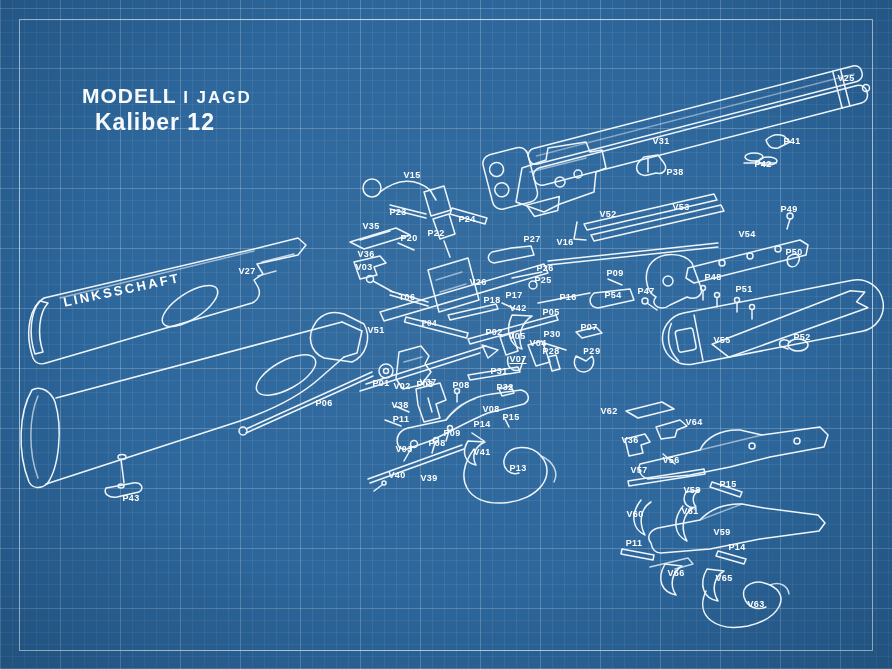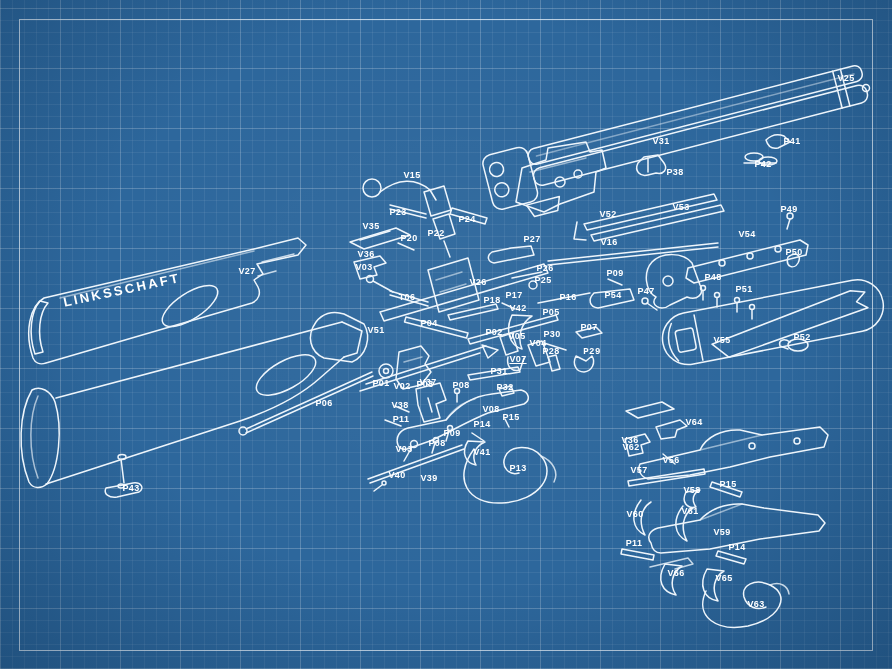--- a/index.html
+++ b/index.html
@@ -42,20 +42,22 @@
   }
 </style>
 </head>
 <body>
 
 <div class="screen">
 
   <div class="frame"></div>
 
   <div class="title">
+    <div class="l1"><span>MODELL</span> <span class="rest">I JAGD</span></div>
+    <div class="l2">Kaliber 12</div>
   </div>
 
   <div class="stock-text">LINKSSCHAFT</div>
 
   <svg class="art" width="892" height="669" viewBox="0 0 892 669">
     <defs>
       <pattern id="hatch" width="5" height="5" patternUnits="userSpaceOnUse" patternTransform="rotate(40)">
         <path d="M0,0 V5 M2.5,0 V5" stroke="rgba(240,247,252,0.85)" stroke-width="0.7"></path>
       </pattern>
       <pattern id="cross" width="6" height="6" patternUnits="userSpaceOnUse" patternTransform="rotate(45)">
@@ -287,38 +289,38 @@
       <span class="part-label" style="left: 467px; top: 219px;">P24</span>
       <span class="part-label" style="left: 608px; top: 214px;">V52</span>
       <span class="part-label" style="left: 681px; top: 207px;">V53</span>
       <span class="part-label" style="left: 789px; top: 209px;">P49</span>
       <span class="part-label" style="left: 747px; top: 234px;">V54</span>
       <span class="part-label" style="left: 794px; top: 252px;">P50</span>
       <span class="part-label" style="left: 371px; top: 226px;">V35</span>
       <span class="part-label" style="left: 409px; top: 238px;">P20</span>
       <span class="part-label" style="left: 436px; top: 233px;">P22</span>
       <span class="part-label" style="left: 532px; top: 239px;">P27</span>
-      <span class="part-label" style="left: 565px; top: 242px; margin-left: 44px;">V16</span>
+      <span class="part-label" style="left: 565px; top: 242px;">V16</span>
       <span class="part-label" style="left: 366px; top: 254px;">V36</span>
       <span class="part-label" style="left: 364px; top: 267px;">V03</span>
       <span class="part-label" style="left: 545px; top: 268px;">P26</span>
       <span class="part-label" style="left: 543px; top: 280px;">P25</span>
       <span class="part-label" style="left: 478px; top: 282px;">V26</span>
       <span class="part-label" style="left: 615px; top: 273px;">P09</span>
       <span class="part-label" style="left: 613px; top: 295px;">P54</span>
       <span class="part-label" style="left: 646px; top: 291px;">P47</span>
       <span class="part-label" style="left: 713px; top: 277px;">P48</span>
       <span class="part-label" style="left: 744px; top: 289px;">P51</span>
       <span class="part-label" style="left: 407px; top: 297px;">T06</span>
       <span class="part-label" style="left: 492px; top: 300px;">P18</span>
       <span class="part-label" style="left: 514px; top: 295px;">P17</span>
       <span class="part-label" style="left: 568px; top: 297px;">P16</span>
       <span class="part-label" style="left: 518px; top: 308px;">V42</span>
       <span class="part-label" style="left: 551px; top: 312px;">P05</span>
-      <span class="part-label" style="left: 429px; top: 323px;">P04</span>
+      <span class="part-label" style="left: 429px; top: 323px; font-family: Liberation Serif, serif;">P04</span>
       <span class="part-label" style="left: 247px; top: 271px;">V27</span>
       <span class="part-label" style="left: 376px; top: 330px;">V51</span>
       <span class="part-label" style="left: 494px; top: 332px;">P02</span>
       <span class="part-label" style="left: 517px; top: 336px;">V05</span>
       <span class="part-label" style="left: 552px; top: 334px;">P30</span>
       <span class="part-label" style="left: 589px; top: 327px;">P07</span>
       <span class="part-label" style="left: 538px; top: 343px;">V04</span>
       <span class="part-label" style="left: 551px; top: 351px;">P28</span>
       <span class="part-label" style="left: 592px; top: 352px; font-family: Liberation Mono, monospace;">P29</span>
       <span class="part-label" style="left: 518px; top: 359px; text-decoration: underline;">V07</span>
@@ -335,26 +337,26 @@
       <span class="part-label" style="left: 491px; top: 409px;">V08</span>
       <span class="part-label" style="left: 511px; top: 417px;">P15</span>
       <span class="part-label" style="left: 482px; top: 424px;">P14</span>
       <span class="part-label" style="left: 452px; top: 433px;">P09</span>
       <span class="part-label" style="left: 437px; top: 443px;">P08</span>
       <span class="part-label" style="left: 404px; top: 449px;">V03</span>
       <span class="part-label" style="left: 482px; top: 452px;">V41</span>
       <span class="part-label" style="left: 429px; top: 478px;">V39</span>
       <span class="part-label" style="left: 397px; top: 475px;">V40</span>
       <span class="part-label" style="left: 518px; top: 468px;">P13</span>
-      <span class="part-label" style="left: 131px; top: 488px; text-align: right;">P43</span>
+      <span class="part-label" style="left: 131px; top: 498px; text-align: right;">P43</span>
       <span class="part-label" style="left: 722px; top: 340px;">V55</span>
       <span class="part-label" style="left: 802px; top: 337px;">P52</span>
     </div>
   <div class="labels">
-      <span class="part-label" style="left: 631px; top: 411px; margin-top: 36px;">V62</span>
+      <span class="part-label" style="left: 609px; top: 411px;">V62</span>
       <span class="part-label" style="left: 676px; top: 422px; margin-left: 18px;">V64</span>
       <span class="part-label" style="left: 630px; top: 440px;">V36</span>
       <span class="part-label" style="left: 671px; top: 460px;">V56</span>
       <span class="part-label" style="left: 639px; top: 470px;">V57</span>
       <span class="part-label" style="left: 692px; top: 490px;">V58</span>
       <span class="part-label" style="left: 728px; top: 484px;">P15</span>
       <span class="part-label" style="left: 635px; top: 514px;">V60</span>
       <span class="part-label" style="left: 690px; top: 511px;">V61</span>
       <span class="part-label" style="left: 722px; top: 532px;">V59</span>
       <span class="part-label" style="left: 634px; top: 543px;">P11</span>

